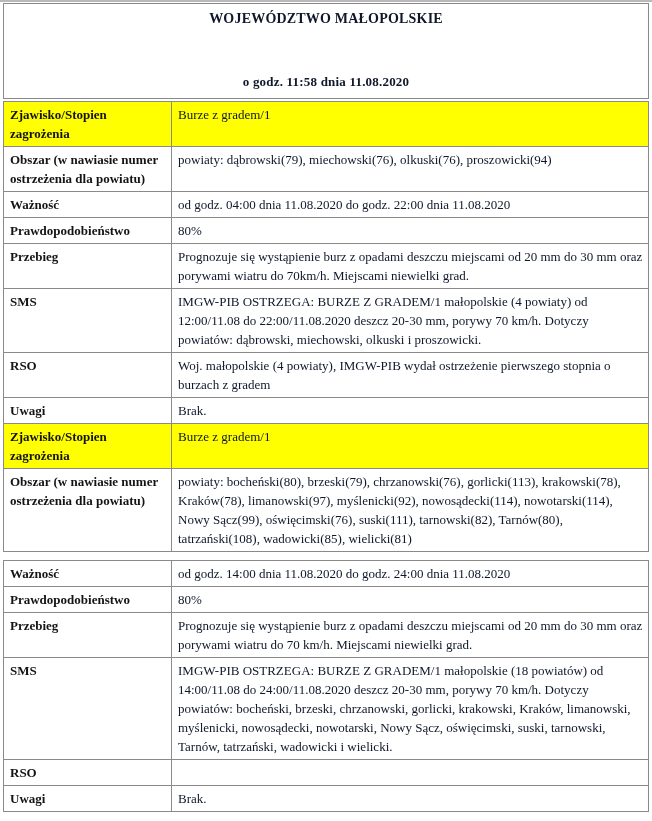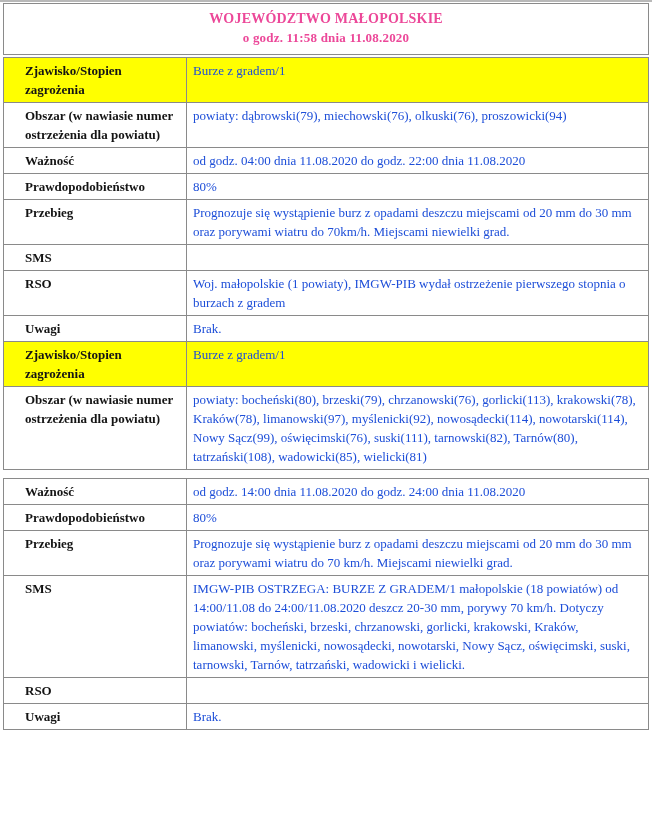--- a/index.html
+++ b/index.html
@@ -21,55 +21,54 @@
   }
 
   
   .hdr-box {
     border: 1px solid #8a8a8a;
     text-align: center;
     padding: 5px 4px 7px 4px;
     margin-bottom: 2px;
   }
   .hdr-line {
-    color: #ec4899;
+    color: #0f172a;
     font-weight: bold;
     font-size: 14px;
     line-height: 19px;
     letter-spacing: 0.2px;
   }
-  .hdr-line.small { font-size: 13px; }
+  .hdr-line.small { font-size: 13px; margin-top: 44px; }
 
   
   .tbl {
     border: 1px solid #8a8a8a;
     border-bottom: none;
   }
   .row {
     display: flex;
     border-bottom: 1px solid #8a8a8a;
     background: #ffffff;
-    padding-left: 15px;
   }
   .cell {
     padding: 3px 5px 3px 6px;
     font-size: 13px;
     line-height: 19px;
     box-sizing: border-box;
   }
   .cell-label {
     width: 168px;
     flex: 0 0 168px;
     border-right: 1px solid #8a8a8a;
     font-weight: bold;
     color: #141414;
   }
   .cell-value {
     flex: 1 1 auto;
-    color: #1d4ed8;
+    color: #0f172a;
   }
   .row.yellow { background: #ffff00; }
 
   .tbl-gap { height: 8px; }
 </style>
 </head>
 <body>
 
 <div class="page">
 
@@ -94,24 +93,25 @@
     <div class="row">
       <div class="cell cell-label">Prawdopodobieństwo</div>
       <div class="cell cell-value">80%</div>
     </div>
     <div class="row">
       <div class="cell cell-label">Przebieg</div>
       <div class="cell cell-value">Prognozuje się wystąpienie burz z opadami deszczu miejscami od 20 mm do 30 mm oraz porywami wiatru do 70km/h. Miejscami niewielki grad.</div>
     </div>
     <div class="row">
       <div class="cell cell-label">SMS</div>
+      <div class="cell cell-value">IMGW-PIB OSTRZEGA: BURZE Z GRADEM/1 małopolskie (4 powiaty) od 12:00/11.08 do 22:00/11.08.2020 deszcz 20-30 mm, porywy 70 km/h. Dotyczy powiatów: dąbrowski, miechowski, olkuski i proszowicki.</div>
     </div>
     <div class="row">
       <div class="cell cell-label">RSO</div>
-      <div class="cell cell-value">Woj. małopolskie (1 powiaty), IMGW-PIB wydał ostrzeżenie pierwszego stopnia o burzach z gradem</div>
+      <div class="cell cell-value">Woj. małopolskie (4 powiaty), IMGW-PIB wydał ostrzeżenie pierwszego stopnia o burzach z gradem</div>
     </div>
     <div class="row">
       <div class="cell cell-label">Uwagi</div>
       <div class="cell cell-value">Brak.</div>
     </div>
     <div class="row yellow">
       <div class="cell cell-label">Zjawisko/Stopien zagrożenia</div>
       <div class="cell cell-value">Burze z gradem/1</div>
     </div>
     <div class="row">

